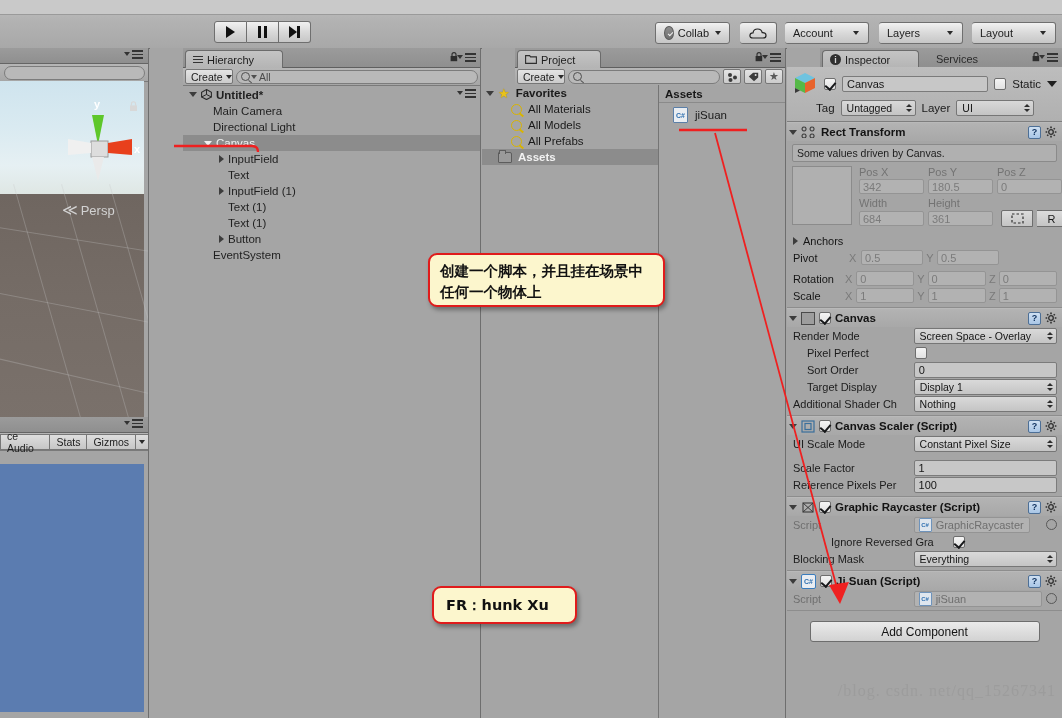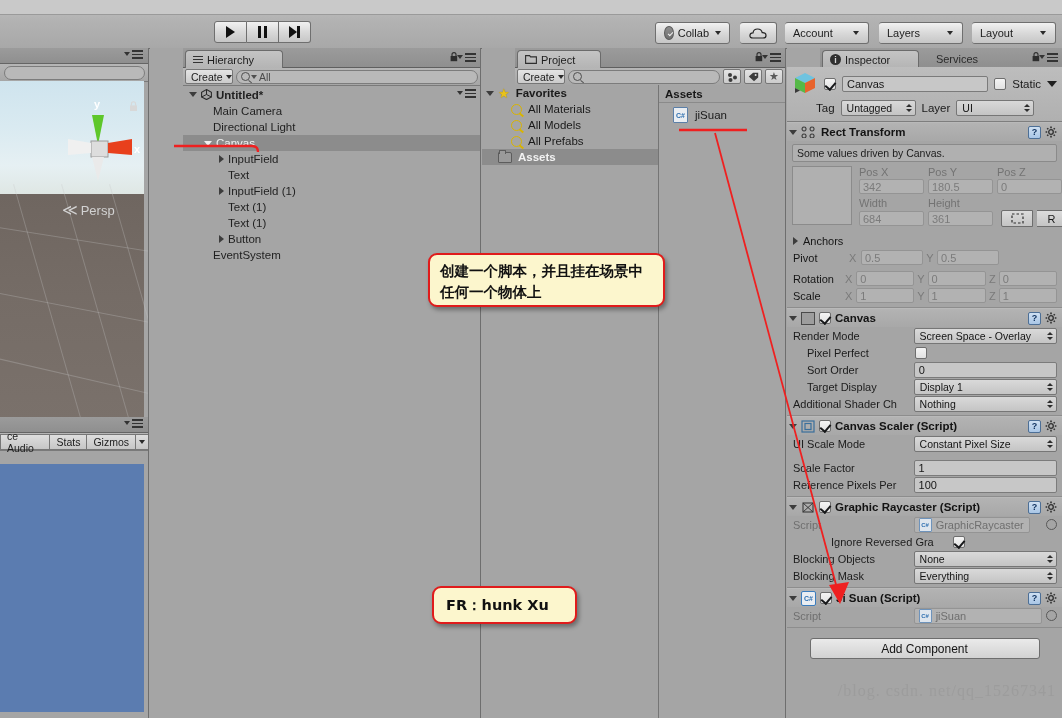--- a/index.html
+++ b/index.html
@@ -860,30 +860,20 @@
                   <span>GraphicRaycaster</span>
                 </span>
                 <span style="display:inline-block;width:9px;height:9px;border:1.3px solid #585858;border-radius:50%;position:relative;"></span>
               </span>
             </div>
             <div class="row2">
               <span class="lbl" style="width: 122px; padding-left: 0px; box-sizing: border-box; white-space: nowrap; overflow: hidden; margin-left: 38px;">Ignore Reversed Gra</span>
               <span class="chk on"></span>
             </div>
             <div class="row2">
-              <span class="lbl" style="width: 122px; padding-left: 0px; box-sizing: border-box; white-space: nowrap; overflow: hidden;">Blocking Objects</span>
-              <span class="popup" style="width: 145px;">
-                <span>None</span>
-                <span class="updown">
-                  <i class="u"></i>
-                  <i class="d"></i>
-                </span>
-              </span>
-            </div>
-            <div class="row2">
               <span class="lbl" style="width: 122px; padding-left: 0px; box-sizing: border-box; white-space: nowrap; overflow: hidden;">Blocking Mask</span>
               <span class="popup" style="width: 145px;">
                 <span>Everything</span>
                 <span class="updown">
                   <i class="u"></i>
                   <i class="d"></i>
                 </span>
               </span>
             </div>
           </div>

